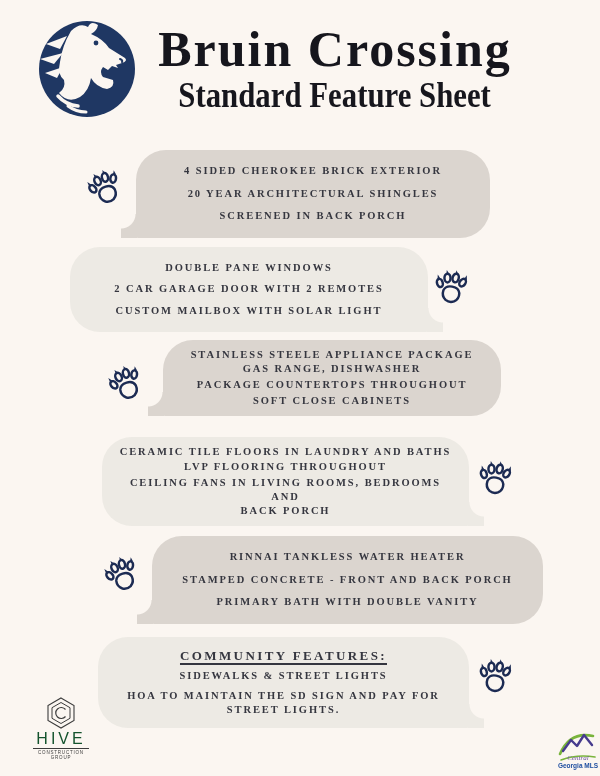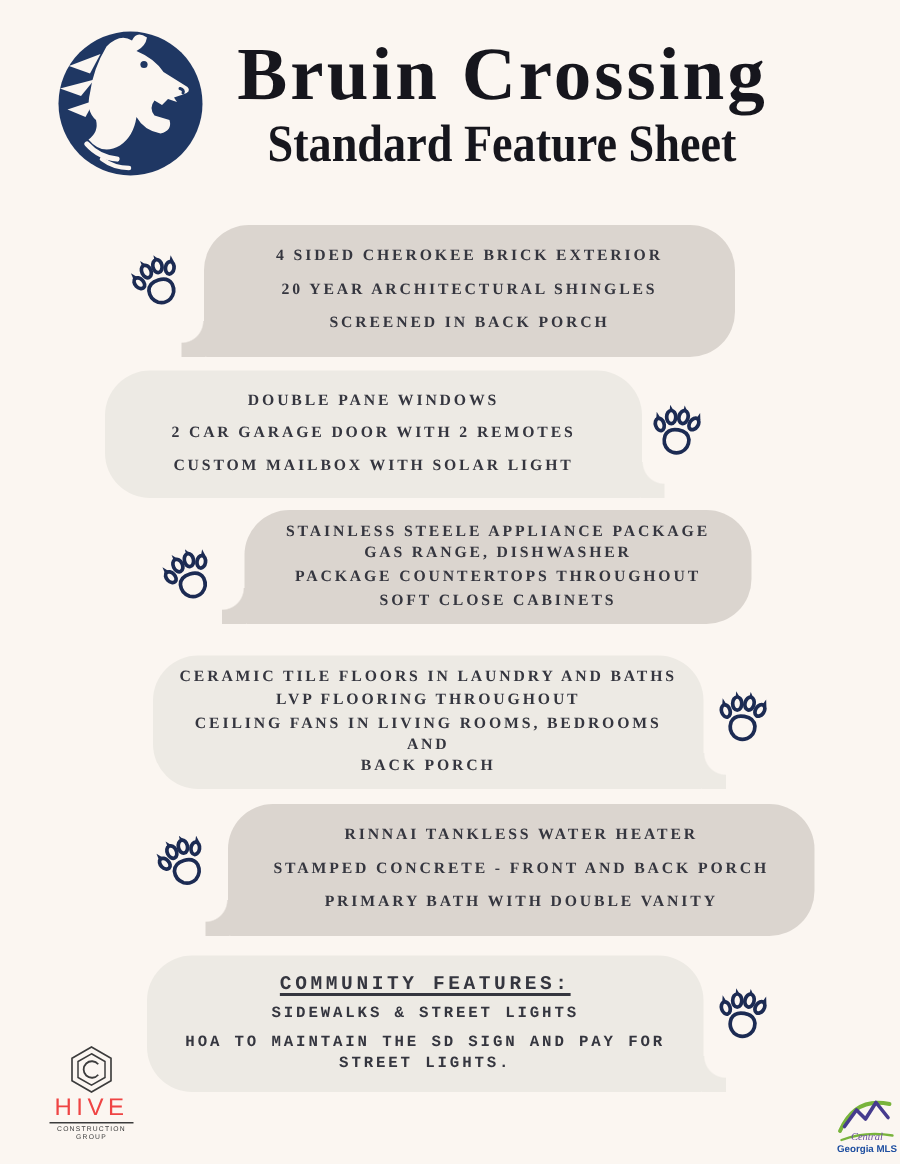--- a/index.html
+++ b/index.html
@@ -57,38 +57,38 @@
   .feat-head{
     font-weight:700;font-size:13px;letter-spacing:2.4px;color:var(--ink);
     text-decoration:underline;text-underline-offset:3px;text-decoration-thickness:1.5px;
   }
   
   #b1{left:136px;top:150px;width:354px;height:88px;}
   #b2{left:70px; top:247px;width:358px;height:85px;}
   #b3{left:163px;top:340px;width:338px;height:76px;}
   #b4{left:102px;top:437px;width:367px;height:89px;}
   #b5{left:152px;top:536px;width:391px;height:88px;}
-  #b6{left:98px; top:637px;width:371px;height:91px;font-family:Liberation Mono, monospace;}
+  #b6{left:98px; top:637px;width:371px;height:91px;}
   
   .paw{position:absolute;width:38px;height:38px;color:var(--paw);}
   .paw svg{width:100%;height:100%;}
   .tiltL{transform:rotate(-16deg);}
   .tiltR{transform:rotate(10deg);}
   #paw1{left:87px;top:169px;}
   #paw2{left:433px;top:269px;}
   #paw3{left:108px;top:365px;}
   #paw4{left:477px;top:460px;}
   #paw5{left:104px;top:556px;}
   #paw6{left:477px;top:658px;}
   
   .hive{position:absolute;left:33px;top:697px;width:56px;text-align:center;color:#3c3c3c;}
   .hive svg{display:block;margin:0 auto;}
   .hive-name{
     font-family:"Liberation Sans",sans-serif;font-weight:400;font-size:16px;
-    letter-spacing:3px;line-height:1;margin-top:2px;color:#ef4444;
+    letter-spacing:3px;line-height:1;margin-top:2px;color:#14532d;
   }
   .hive-tagline{
     font-family:"Liberation Sans",sans-serif;font-size:4.5px;letter-spacing:.8px;
     border-top:1px solid #3c3c3c;margin-top:1px;padding-top:1px;color:#3c3c3c;
   }
   .mls{position:absolute;left:557px;top:727px;width:42px;height:46px;}
 </style>
 </head>
 <body>
 

